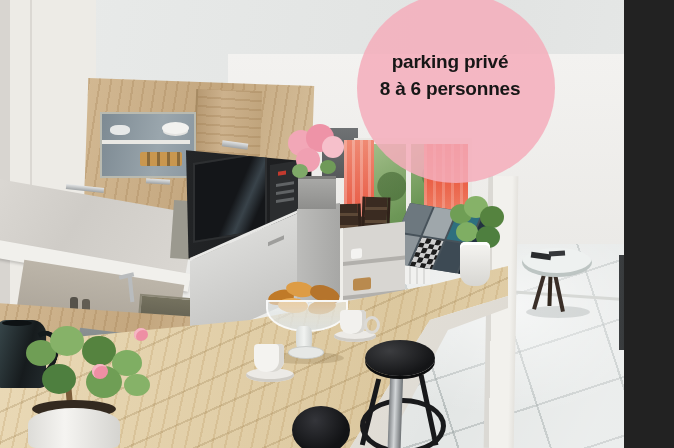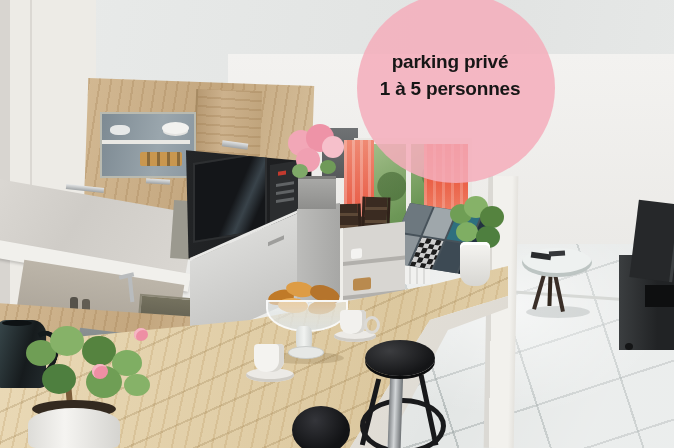--- a/index.html
+++ b/index.html
@@ -1,16 +1,16 @@
 <!DOCTYPE html>
 <html><head>
 <meta charset="utf-8">
 <style>
   html,body{margin:0;padding:0;background:#222;}
-  .stage{position:relative;width:674px;height:448px;overflow:hidden;background:#ececea;
+  .stage{position:relative;width:624px;height:448px;overflow:hidden;background:#ececea;
          font-family:"Liberation Sans",sans-serif;}
   .a{position:absolute;}
   .wood{background:
       repeating-linear-gradient(97deg,rgba(160,125,80,.28) 0 2px,transparent 2px 11px),
       linear-gradient(100deg,#d2b892,#c3a67e 55%,#d6c09c);}
   .barwood{background:
       repeating-linear-gradient(-24deg,transparent 0 26px,rgba(140,110,60,.22) 26px 28px),
       repeating-linear-gradient(102deg,rgba(185,150,95,.25) 0 2px,transparent 2px 13px),
       linear-gradient(102deg,#ecdcba,#dcc89f 60%,#e7d5b1);}
   .blob{position:absolute;border-radius:50%;}
@@ -248,17 +248,17 @@
     <div class="blob" style="left:8px;top:26px;width:22px;height:20px;background:#7fae63;"></div>
     <div class="blob" style="left:28px;top:30px;width:24px;height:22px;background:#4e7f3f;"></div>
   </div>
   <div class="a" style="left:460px;top:242px;width:30px;height:44px;border-radius:5px 5px 13px 13px;
        background:linear-gradient(180deg,#f6f5f2,#d7d6d2);box-shadow:inset 0 3px 0 #ffffff;"></div>
 
   <div class="a" style="left:357px;top:-7px;width:198px;height:190px;border-radius:50%;
        background:rgba(245,174,188,0.86);z-index:50;">
     <div class="badge-text">
       <div>parking privé</div>
-      <div>1 à 5 personnes</div>
+      <div>8 à 6 personnes</div>
     </div>
   </div>
 
 </div>
 
 </body></html>

